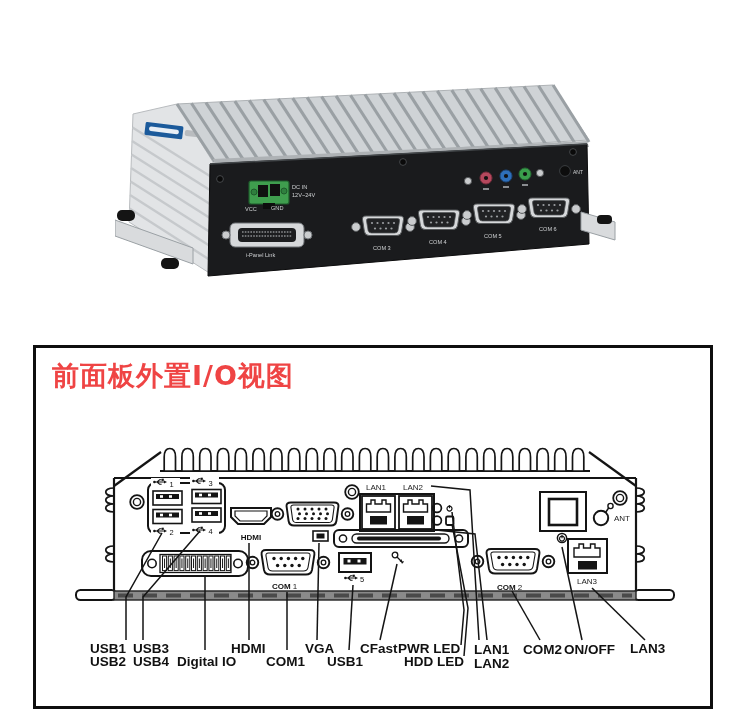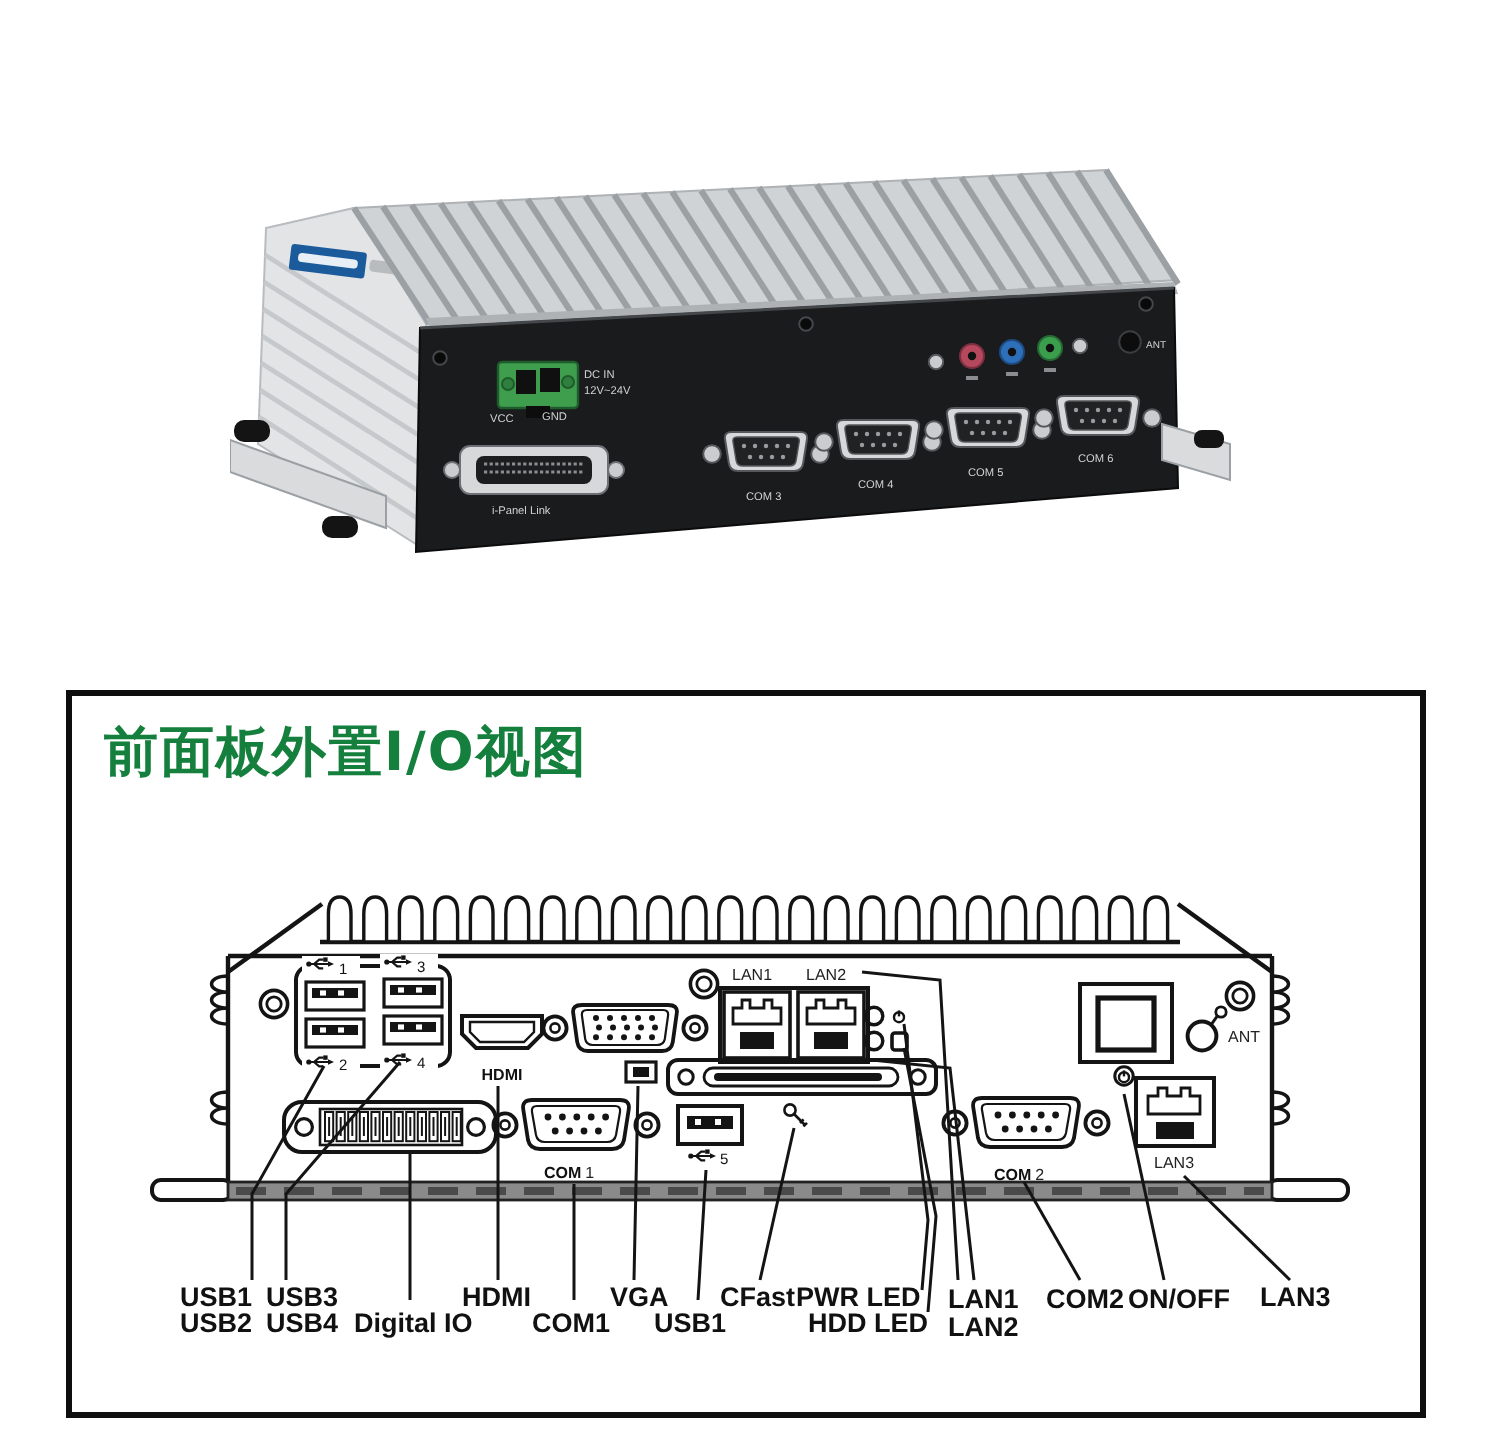--- a/index.html
+++ b/index.html
@@ -2,21 +2,21 @@
 <html><head>
 <meta charset="utf-8">
 <style>
   html,body{margin:0;padding:0;background:#ffffff;}
   #stage{position:relative;width:750px;height:723px;background:#ffffff;overflow:hidden;
          font-family:"Liberation Sans",sans-serif;}
   #photo-svg{position:absolute;left:115px;top:52px;}
   #io-box{position:absolute;left:33px;top:345px;width:680px;height:364px;
           border:3px solid #0e0e0e;background:#ffffff;box-sizing:border-box;}
   #io-title{position:absolute;left:52px;top:358px;font-size:27px;font-weight:bold;
-            color:#15803d;letter-spacing:1px;font-family:"DejaVu Sans","Liberation Sans",sans-serif;}
+            color:#ef4444;letter-spacing:1px;font-family:"DejaVu Sans","Liberation Sans",sans-serif;}
   #diagram-svg{position:absolute;left:33px;top:345px;}
   .ink{stroke:#141414;fill:none;}
   text{font-family:"Liberation Sans",sans-serif;}
   .cap{font-size:13.5px;font-weight:700;fill:#111;}
   .plab{font-size:8px;fill:#222;}
   .plab-b{font-size:8px;font-weight:700;fill:#111;}
   .pnum{font-size:7.5px;fill:#111;}
   .photo-lab{fill:#cfd1d3;font-size:5.6px;}
 </style>
 </head>

